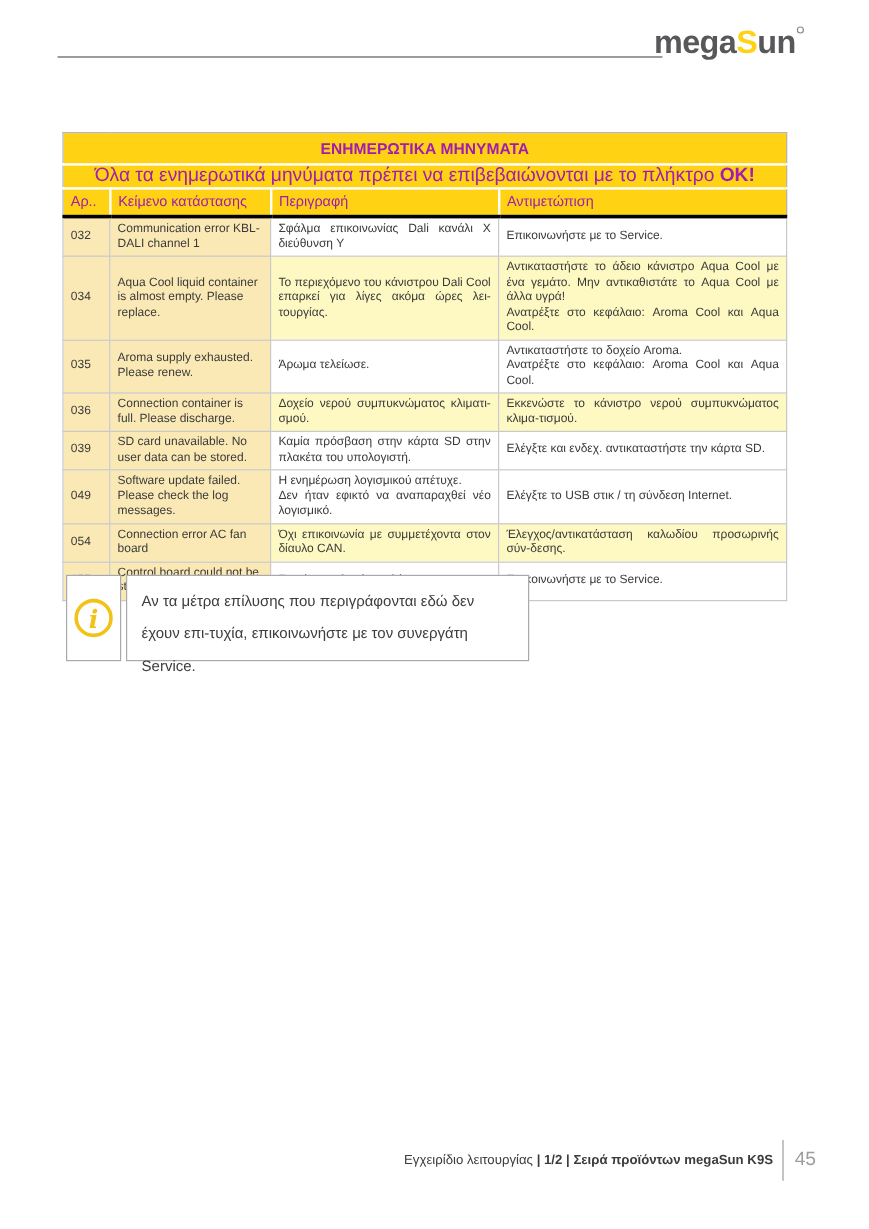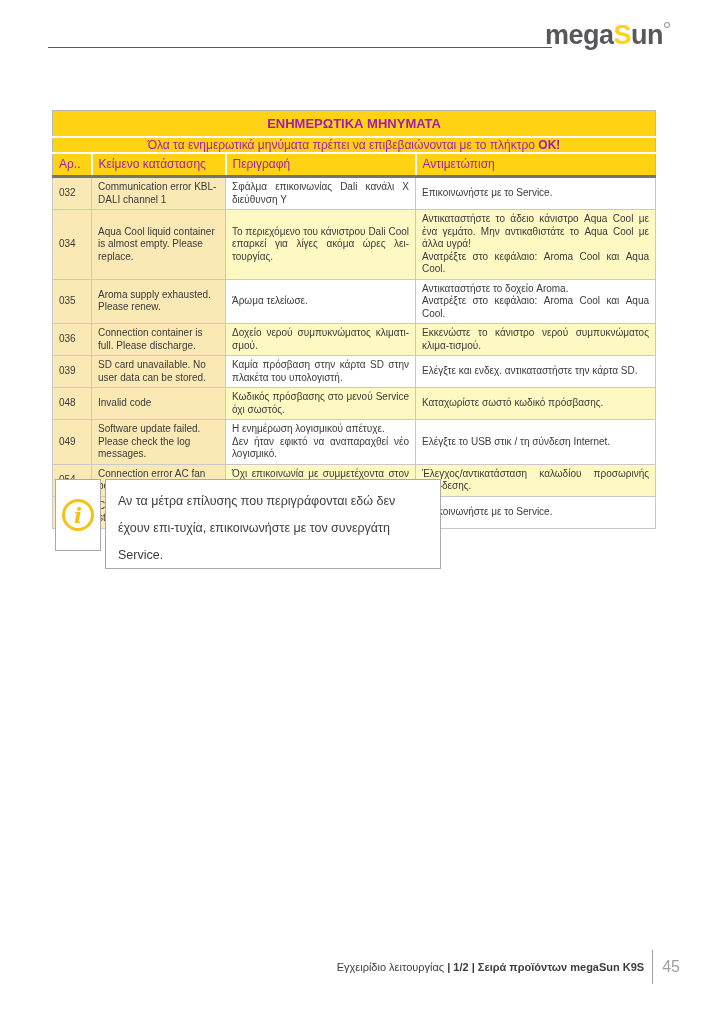--- a/index.html
+++ b/index.html
@@ -43,29 +43,29 @@
   col.w-desc   { width: 190px; }
   col.w-remedy { width: 240px; }
 
   thead th { background: #ffd213; color: #a21caf; font-weight: normal; }
   tr.title-band th {
     height: 26px; text-align: center;
     font-size: 13px; font-weight: bold;
     border-bottom: 2px solid #ffffff;
   }
   tr.subtitle-band th {
-    height: 14px; text-align: center; font-size: 12px;
+    height: 14px; text-align: center; font-size: 16px;
     border-bottom: 2px solid #ffffff;
   }
   tr.subtitle-band b { font-weight: bold; }
   tr.col-band th {
     height: 24px; text-align: left; font-size: 12px;
     padding: 0 6px;
     border-right: 2px solid #ffffff;
-    border-bottom: 3px solid #737373;
+    border-bottom: 3px solid #000000;
   }
   tr.col-band th:last-child { border-right: none; }
 
   tbody td {
     border: 1px solid #c9c9c9;
     font-size: 10px; line-height: 1.25;
     padding: 3px 6px;
     vertical-align: middle;
     background: #ffffff;
     color: #3a3a3a;
@@ -87,21 +87,21 @@
     width: 32px; height: 32px;
     border: 3px solid #f2c217; border-radius: 50%;
     display: flex; align-items: center; justify-content: center;
     color: #f2c217;
     font-family: "DejaVu Serif", serif;
     font-size: 21px; font-weight: bold; font-style: italic;
     line-height: 1;
   }
   .note-text-box {
     position: absolute; left: 105px; top: 479px;
-    width: 336px; height: 90px;
+    width: 336px; height: 72px;
     border: 1px solid #a9a9a9;
     background: #ffffff;
     padding: 8px 12px;
     font-size: 12.5px; line-height: 27px; color: #3d3d3d;
     text-align: left;
   }
 
   
   .footer {
     position: absolute; top: 950px; right: 44px;
@@ -188,30 +188,20 @@
       <tr>
     <td class="c-no">039</td>
     <td class="c-status">SD card unavailable. No user data can be stored.</td>
     <td class="c-desc">
           <div>Καμία πρόσβαση στην κάρτα SD στην πλακέτα του υπολογιστή.</div>
         </td>
     <td class="c-remedy">
           <div>Ελέγξτε και ενδεχ. αντικαταστήστε την κάρτα SD.</div>
         </td>
   </tr>
-      <tr class="shaded">
-    <td class="c-no">048</td>
-    <td class="c-status">Invalid code</td>
-    <td class="c-desc">
-          <div>Κωδικός πρόσβασης στο μενού Service όχι σωστός.</div>
-        </td>
-    <td class="c-remedy">
-          <div>Καταχωρίστε σωστό κωδικό πρόσβασης.</div>
-        </td>
-  </tr>
       <tr>
     <td class="c-no">049</td>
     <td class="c-status">Software update failed. Please check the log messages.</td>
     <td class="c-desc">
           <div>Η ενημέρωση λογισμικού απέτυχε.</div>
           <div>Δεν ήταν εφικτό να αναπαραχθεί νέο λογισμικό.</div>
         </td>
     <td class="c-remedy">
           <div>Ελέγξτε το USB στικ / τη σύνδεση Internet.</div>
         </td>

